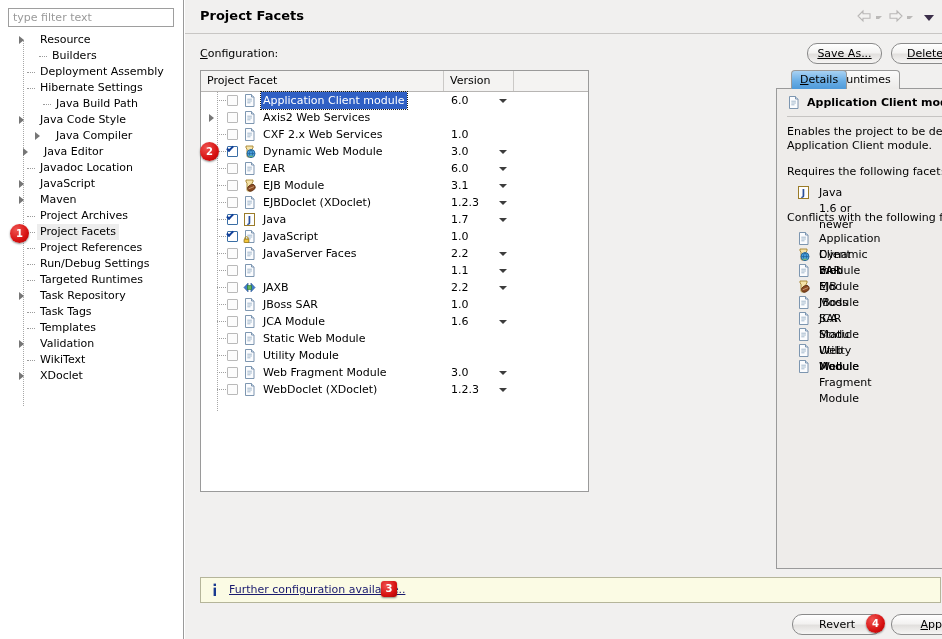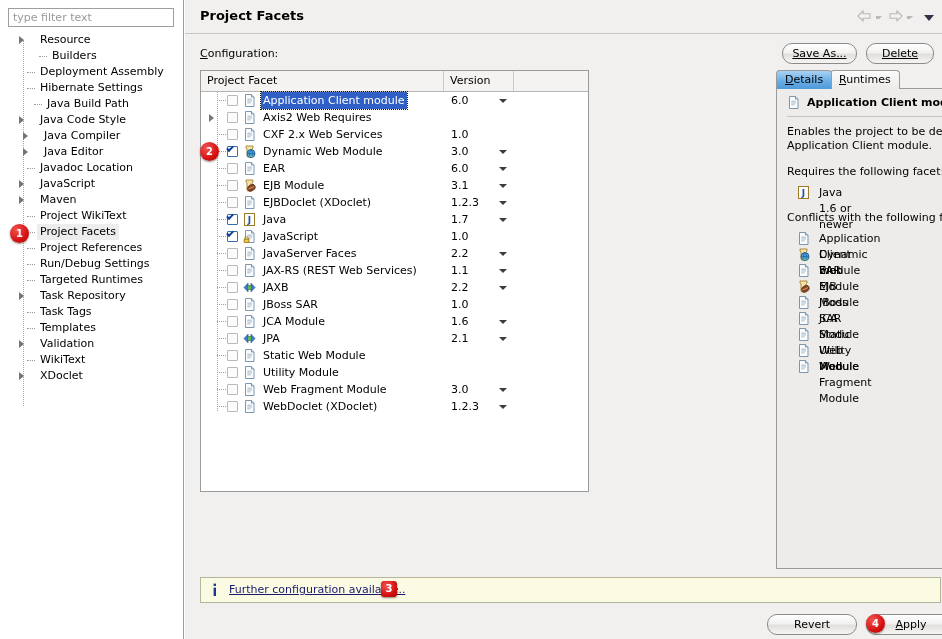--- a/index.html
+++ b/index.html
@@ -76,21 +76,21 @@
   }
   #cfg-spin .up{position:absolute;left:4px;top:4px;width:0;height:0;
     border-left:3px solid transparent;border-right:3px solid transparent;border-bottom:4px solid #163a5c;}
   #cfg-spin .dn{position:absolute;left:4px;bottom:4px;width:0;height:0;
     border-left:3px solid transparent;border-right:3px solid transparent;border-top:4px solid #163a5c;}
 
   .btn{
     position:absolute;height:21px;border:1px solid #8a8a8a;border-radius:10px;
     background:linear-gradient(to bottom,#ffffff,#f3f2f1 45%,#e2e0de 55%,#f6f5f4);
     font-size:11px;text-align:center;line-height:19px;box-sizing:border-box;
-    font-family:"DejaVu Sans","Liberation Sans",sans-serif;color:#000;
+    font-family:"DejaVu Sans","Liberation Sans",sans-serif;color:#000;margin-left:25px;
   }
   #btn-saveas{left:597px;top:43px;width:75px;}
   #btn-delete{left:681px;top:43px;width:68px;}
   #btn-revert{left:582px;top:614px;width:90px;}
   #btn-apply{left:681px;top:614px;width:90px;}
 
   
   #table{
     position:absolute;left:15px;top:70px;width:389px;height:422px;
     background:#fff;border:1px solid #9a9a9a;box-sizing:border-box;
@@ -124,21 +124,21 @@
   .fver{position:absolute;left:250px;top:0;height:17px;line-height:17px;font-size:11px;}
   .fdrop{position:absolute;left:298px;top:7px;width:0;height:0;
     border-left:4px solid transparent;border-right:4px solid transparent;border-top:4px solid #3c3c3c;}
   #tree-vline{position:absolute;left:16px;top:0;width:1px;height:319px;border-left:1px dotted #a8a8a8;}
   .tab{
     position:absolute;top:70px;height:19px;line-height:18px;font-size:11px;
     border:1px solid #9a9a9a;border-bottom:none;
     border-radius:4px 4px 0 0;box-sizing:border-box;padding:0 8px;
   }
   #tab-details{
-    left:591px;background:linear-gradient(to bottom,#a9d2f3,#6aaee6 55%,#4e9ad9);
+    left:606px;background:linear-gradient(to bottom,#a9d2f3,#6aaee6 55%,#4e9ad9);
     color:#000;z-index:3;
   }
   #tab-runtimes{
     left:645px;background:linear-gradient(to bottom,#fbfbfb,#eceae8);color:#000;z-index:2;
   }
   .tab u{text-decoration:underline;}
   #details{
     position:absolute;left:591px;top:88px;width:336px;height:481px;
     background:#eeecea;border:1px solid #9a9a9a;box-sizing:border-box;
   }
@@ -191,29 +191,29 @@
           <span class="lbl">Builders</span>
         </div>
         <div class="tnode" style="top: 32px; position: absolute; left: 0px; width: 184px;">
           <span class="dots"></span>
           <span class="lbl">Deployment Assembly</span>
         </div>
         <div class="tnode" style="top: 48px; position: absolute; left: 0px; width: 168px; padding-left: 36px;">
           <span class="dots"></span>
           <span class="lbl">Hibernate Settings</span>
         </div>
-        <div class="tnode" style="top: 64px; position: absolute; left: 7px; width: 220px; text-decoration: underline;">
+        <div class="tnode" style="top: 64px; position: absolute; left: 16px; width: 220px; text-decoration: underline;">
           <span class="dots"></span>
           <span class="lbl">Java Build Path</span>
         </div>
         <div class="tnode" style="top: 80px; position: absolute; left: 0px; width: 184px;">
           <span class="arrow"></span>
           <span class="lbl">Java Code Style</span>
         </div>
-        <div class="tnode" style="top: 96px; position: absolute; left: 4px; width: 160px; padding-left: 8px;">
+        <div class="tnode" style="top: 96px; position: absolute; left: 16px; width: 160px; padding-left: 8px;">
           <span class="arrow"></span>
           <span class="lbl">Java Compiler</span>
         </div>
         <div class="tnode" style="top: 112px; position: absolute; left: 4px; width: 184px;">
           <span class="arrow"></span>
           <span class="lbl">Java Editor</span>
         </div>
         <div class="tnode" style="top: 128px; position: absolute; left: 0px; width: 184px;">
           <span class="dots"></span>
           <span class="lbl">Javadoc Location</span>
@@ -221,21 +221,21 @@
         <div class="tnode" style="top: 144px; position: absolute; left: 0px; width: 184px;">
           <span class="arrow"></span>
           <span class="lbl">JavaScript</span>
         </div>
         <div class="tnode" style="top: 160px; position: absolute; left: 0px; width: 184px;">
           <span class="arrow"></span>
           <span class="lbl">Maven</span>
         </div>
         <div class="tnode" style="top: 176px; position: absolute; left: 0px; width: 184px;">
           <span class="dots"></span>
-          <span class="lbl">Project WikiText</span>
+          <span class="lbl">Project Archives</span>
         </div>
         <div class="tnode selected" style="top: 192px; position: absolute; left: 0px; width: 184px;">
           <span class="dots"></span>
           <span class="lbl">Project Facets</span>
         </div>
         <div class="tnode" style="top: 208px; position: absolute; left: 0px; width: 184px;">
           <span class="dots"></span>
           <span class="lbl">Project References</span>
         </div>
         <div class="tnode" style="top: 224px; position: absolute; left: 0px; width: 184px;">
@@ -322,21 +322,21 @@
             <span class="fdrop"></span>
           </div>
           <div class="row">
             <span class="rarrow"></span>
             <span class="cbx"></span>
             <span class="ficon"><svg width="13" height="13" viewBox="0 0 13 13">
                 <path d="M2.5 0.5 h6 l2.5 2.5 v9.5 h-8.5 z" fill="#fbfcfe" stroke="#6f8ba8" stroke-width="0.9"></path>
                 <path d="M8.5 0.5 v2.5 h2.5" fill="#dbe6f1" stroke="#6f8ba8" stroke-width="0.9"></path>
                 <path d="M4.3 5.2 h4.6 M4.3 7 h4.6 M4.3 8.8 h3.2" stroke="#8fa8c0" stroke-width="0.8"></path>
               </svg></span>
-            <span class="fname">Axis2 Web Requires</span>
+            <span class="fname">Axis2 Web Services</span>
           </div>
           <div class="row">
             <span class="tdot"></span>
             <span class="cbx"></span>
             <span class="ficon"><svg width="13" height="13" viewBox="0 0 13 13">
                 <path d="M2.5 0.5 h6 l2.5 2.5 v9.5 h-8.5 z" fill="#fbfcfe" stroke="#6f8ba8" stroke-width="0.9"></path>
                 <path d="M8.5 0.5 v2.5 h2.5" fill="#dbe6f1" stroke="#6f8ba8" stroke-width="0.9"></path>
                 <path d="M4.3 5.2 h4.6 M4.3 7 h4.6 M4.3 8.8 h3.2" stroke="#8fa8c0" stroke-width="0.8"></path>
               </svg></span>
             <span class="fname">CXF 2.x Web Services</span>
@@ -428,21 +428,20 @@
             <span class="fdrop"></span>
           </div>
           <div class="row">
             <span class="tdot"></span>
             <span class="cbx"></span>
             <span class="ficon"><svg width="13" height="13" viewBox="0 0 13 13">
                 <path d="M2.5 0.5 h6 l2.5 2.5 v9.5 h-8.5 z" fill="#fbfcfe" stroke="#6f8ba8" stroke-width="0.9"></path>
                 <path d="M8.5 0.5 v2.5 h2.5" fill="#dbe6f1" stroke="#6f8ba8" stroke-width="0.9"></path>
                 <path d="M4.3 5.2 h4.6 M4.3 7 h4.6 M4.3 8.8 h3.2" stroke="#8fa8c0" stroke-width="0.8"></path>
               </svg></span>
-            <span class="fname">JAX-RS (REST Web Services)</span>
             <span class="fver">1.1</span>
             <span class="fdrop"></span>
           </div>
           <div class="row">
             <span class="tdot"></span>
             <span class="cbx"></span>
             <span class="ficon"><svg width="13" height="13" viewBox="0 0 13 13">
                 <path d="M5 2.2 L1 6.5 L5 10.8 Z" fill="#3f7fd0" stroke="#24528c" stroke-width="0.7"></path>
                 <path d="M8 2.2 L12 6.5 L8 10.8 Z" fill="#3f7fd0" stroke="#24528c" stroke-width="0.7"></path>
                 <rect x="4.6" y="4.7" width="3.8" height="3.6" fill="#64b95e" stroke="#2f7a2c" stroke-width="0.7"></rect>
@@ -465,32 +464,20 @@
           <div class="row">
             <span class="tdot"></span>
             <span class="cbx"></span>
             <span class="ficon"><svg width="13" height="13" viewBox="0 0 13 13">
                 <path d="M2.5 0.5 h6 l2.5 2.5 v9.5 h-8.5 z" fill="#fbfcfe" stroke="#6f8ba8" stroke-width="0.9"></path>
                 <path d="M8.5 0.5 v2.5 h2.5" fill="#dbe6f1" stroke="#6f8ba8" stroke-width="0.9"></path>
                 <path d="M4.3 5.2 h4.6 M4.3 7 h4.6 M4.3 8.8 h3.2" stroke="#8fa8c0" stroke-width="0.8"></path>
               </svg></span>
             <span class="fname">JCA Module</span>
             <span class="fver">1.6</span>
-            <span class="fdrop"></span>
-          </div>
-          <div class="row">
-            <span class="tdot"></span>
-            <span class="cbx"></span>
-            <span class="ficon"><svg width="13" height="13" viewBox="0 0 13 13">
-                <path d="M5 2.2 L1 6.5 L5 10.8 Z" fill="#3f7fd0" stroke="#24528c" stroke-width="0.7"></path>
-                <path d="M8 2.2 L12 6.5 L8 10.8 Z" fill="#3f7fd0" stroke="#24528c" stroke-width="0.7"></path>
-                <rect x="4.6" y="4.7" width="3.8" height="3.6" fill="#64b95e" stroke="#2f7a2c" stroke-width="0.7"></rect>
-              </svg></span>
-            <span class="fname">JPA</span>
-            <span class="fver">2.1</span>
             <span class="fdrop"></span>
           </div>
           <div class="row">
             <span class="tdot"></span>
             <span class="cbx"></span>
             <span class="ficon"><svg width="13" height="13" viewBox="0 0 13 13">
                 <path d="M2.5 0.5 h6 l2.5 2.5 v9.5 h-8.5 z" fill="#fbfcfe" stroke="#6f8ba8" stroke-width="0.9"></path>
                 <path d="M8.5 0.5 v2.5 h2.5" fill="#dbe6f1" stroke="#6f8ba8" stroke-width="0.9"></path>
                 <path d="M4.3 5.2 h4.6 M4.3 7 h4.6 M4.3 8.8 h3.2" stroke="#8fa8c0" stroke-width="0.8"></path>
               </svg></span>

